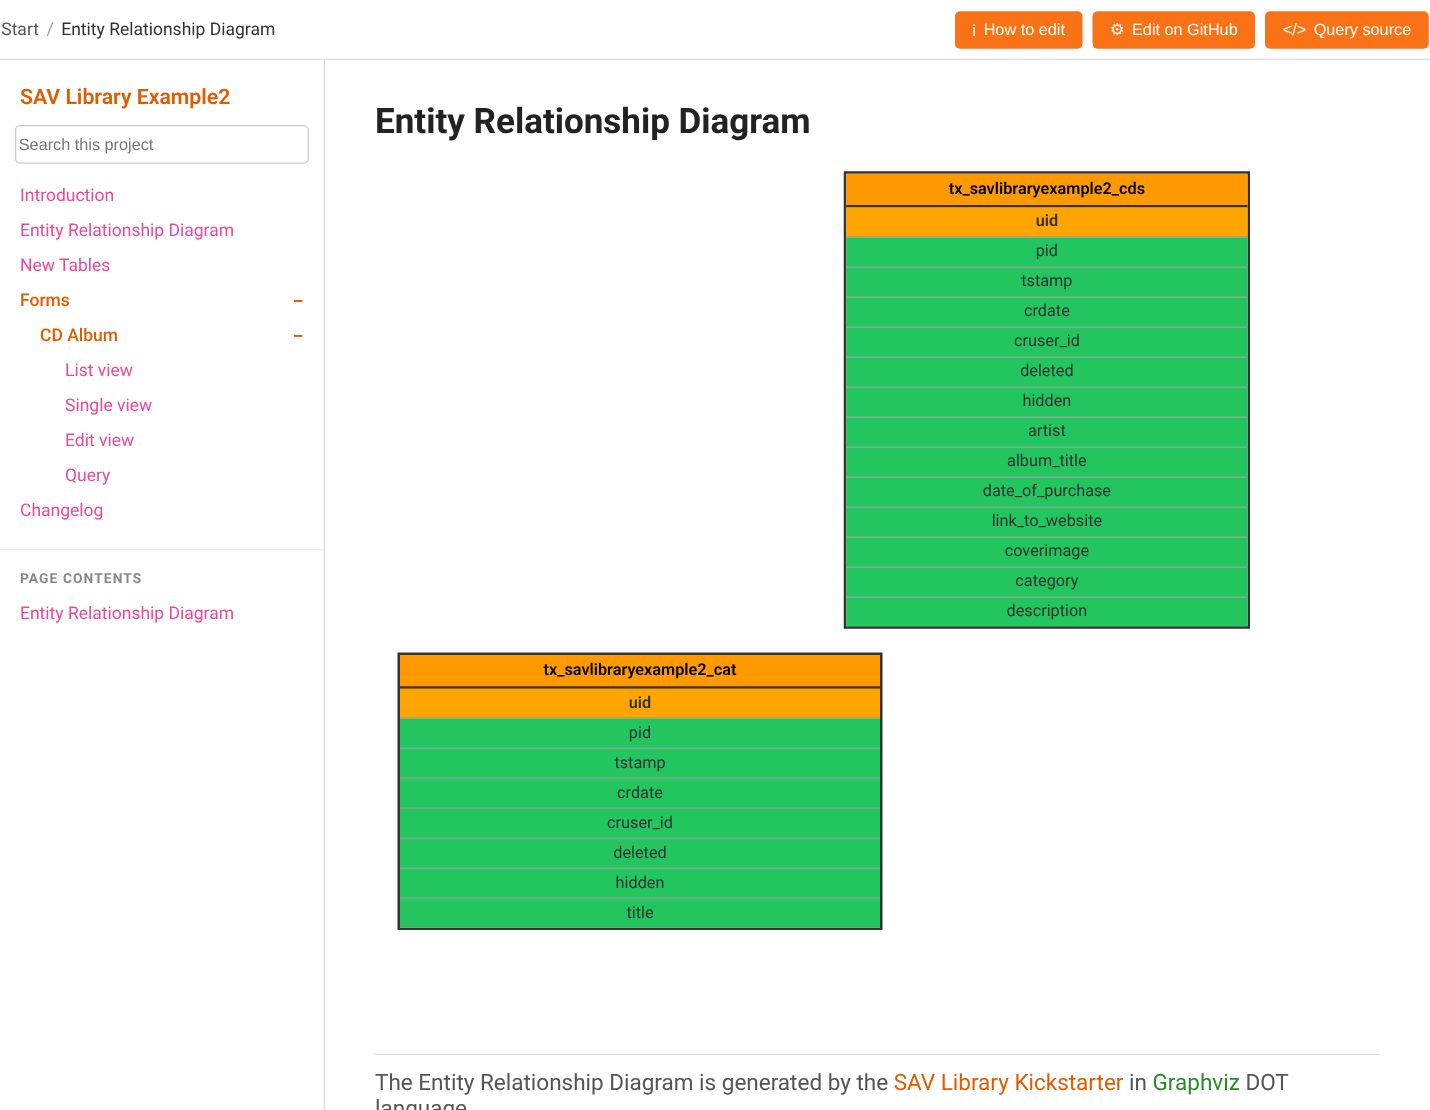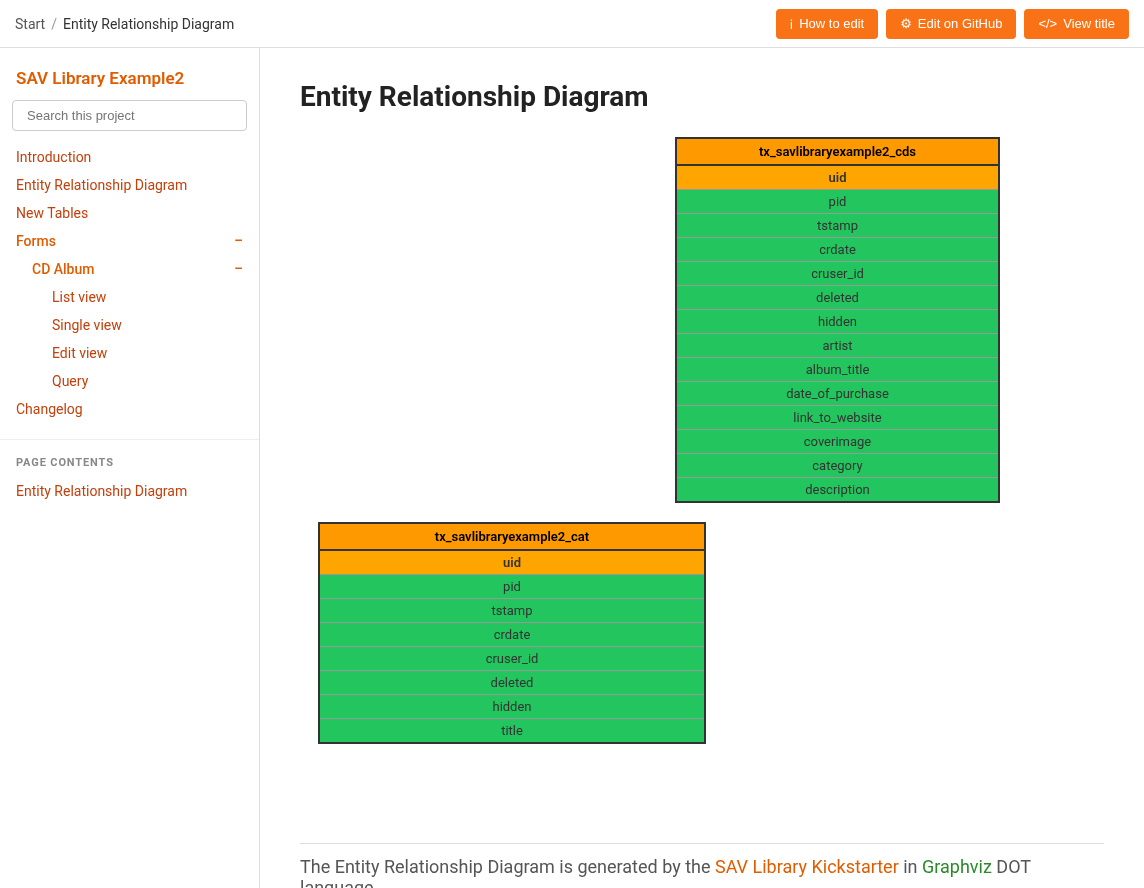--- a/index.html
+++ b/index.html
@@ -2,21 +2,21 @@
 <html><head>
   <meta charset="utf-8">
   <style>
     * { box-sizing: border-box; margin: 0; padding: 0; }
     body { font-family: -apple-system, BlinkMacSystemFont, 'Segoe UI', Roboto, sans-serif; font-size: 14px; color: #333; display: flex; flex-direction: column; height: 100vh; }
 
     
     .topbar {
       display: flex;
       align-items: center;
-      padding: 0 15px;
+      padding: 0 1px;
       height: 48px;
       border-bottom: 1px solid #ddd;
       background: #fff;
       justify-content: space-between;
     }
     .topbar-left { display: flex; align-items: center; gap: 16px; }
     .breadcrumb { font-size: 14px; color: #555; display: flex; align-items: center; gap: 6px; }
     .breadcrumb a { color: #555; text-decoration: none; }
     .breadcrumb-sep { color: #999; }
     .breadcrumb-current { color: #333; }
@@ -51,33 +51,33 @@
     }
     .sidebar-title {
       color: #e05c00;
       font-size: 17px;
       font-weight: 600;
       padding: 8px 16px 12px;
       cursor: pointer;
     }
     .search-box {
       margin: 0 12px 12px;
-      padding: 7px 14px;
+      padding: 7px 2px;
       border: 1px solid #ccc;
       border-radius: 4px;
       width: calc(100% - 24px);
       font-size: 13px;
       color: #8b5cf6;
       outline: none;
     }
     .nav-item {
       display: flex; align-items: center; justify-content: space-between;
       padding: 6px 16px;
       cursor: pointer;
-      color: #c2410c;
+      color: #ec4899;
       font-size: 14px;
       text-decoration: none;
     }
     .nav-item.active { color: #e05c00; font-weight: 500; }
     .nav-item.indented { padding-left: 32px; }
     .nav-item.double-indented { padding-left: 52px; }
     .minus-icon { color: #e05c00; font-size: 16px; line-height: 1; }
 
     .sidebar-section {
       margin-top: 16px;
@@ -195,21 +195,21 @@
     <button class="btn-how-to-edit">
       <span>ℹ</span>
       <span>How to edit</span>
     </button>
     <button class="btn-edit-github">
       <span>⚙</span>
       <span>Edit on GitHub</span>
     </button>
     <button class="btn-view-source">
       <span>&lt;/&gt;</span>
-      <span>View title</span>
+      <span>Query source</span>
     </button>
   </div>
 </div>
 
 <div class="layout">
 
   <nav class="sidebar">
     <div class="sidebar-title">SAV Library Example2</div>
     <input class="search-box" type="text" placeholder="Search this project" style="">
 

